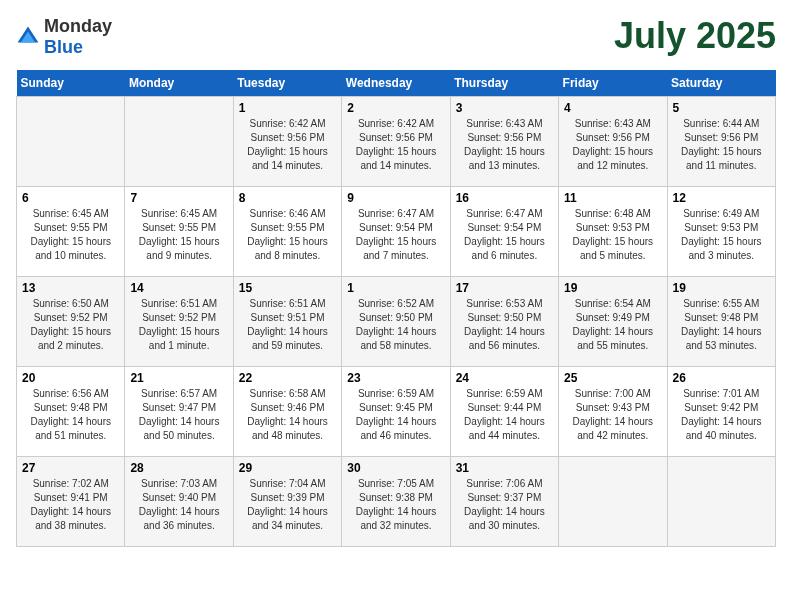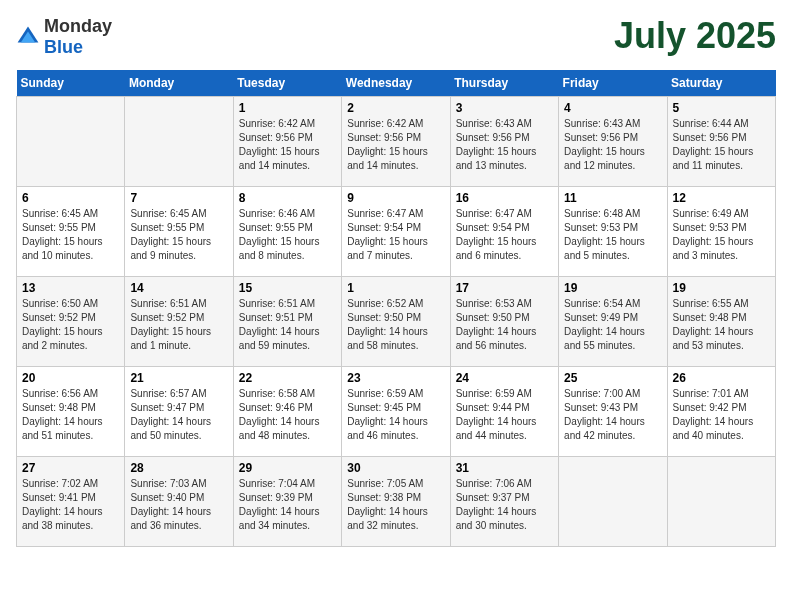--- a/index.html
+++ b/index.html
@@ -79,20 +79,21 @@
     .day-number {
       font-weight: bold;
       font-size: 12px;
       margin-bottom: 2px;
       color: #000;
     }
     .day-info {
       font-size: 10px;
       color: #333;
       line-height: 1.4;
+      text-align: center;
     }
     .empty-cell {
       background-color: inherit;
     }
   </style>
 </head>
 <body>
 
 <div class="header">
   <div class="logo">

